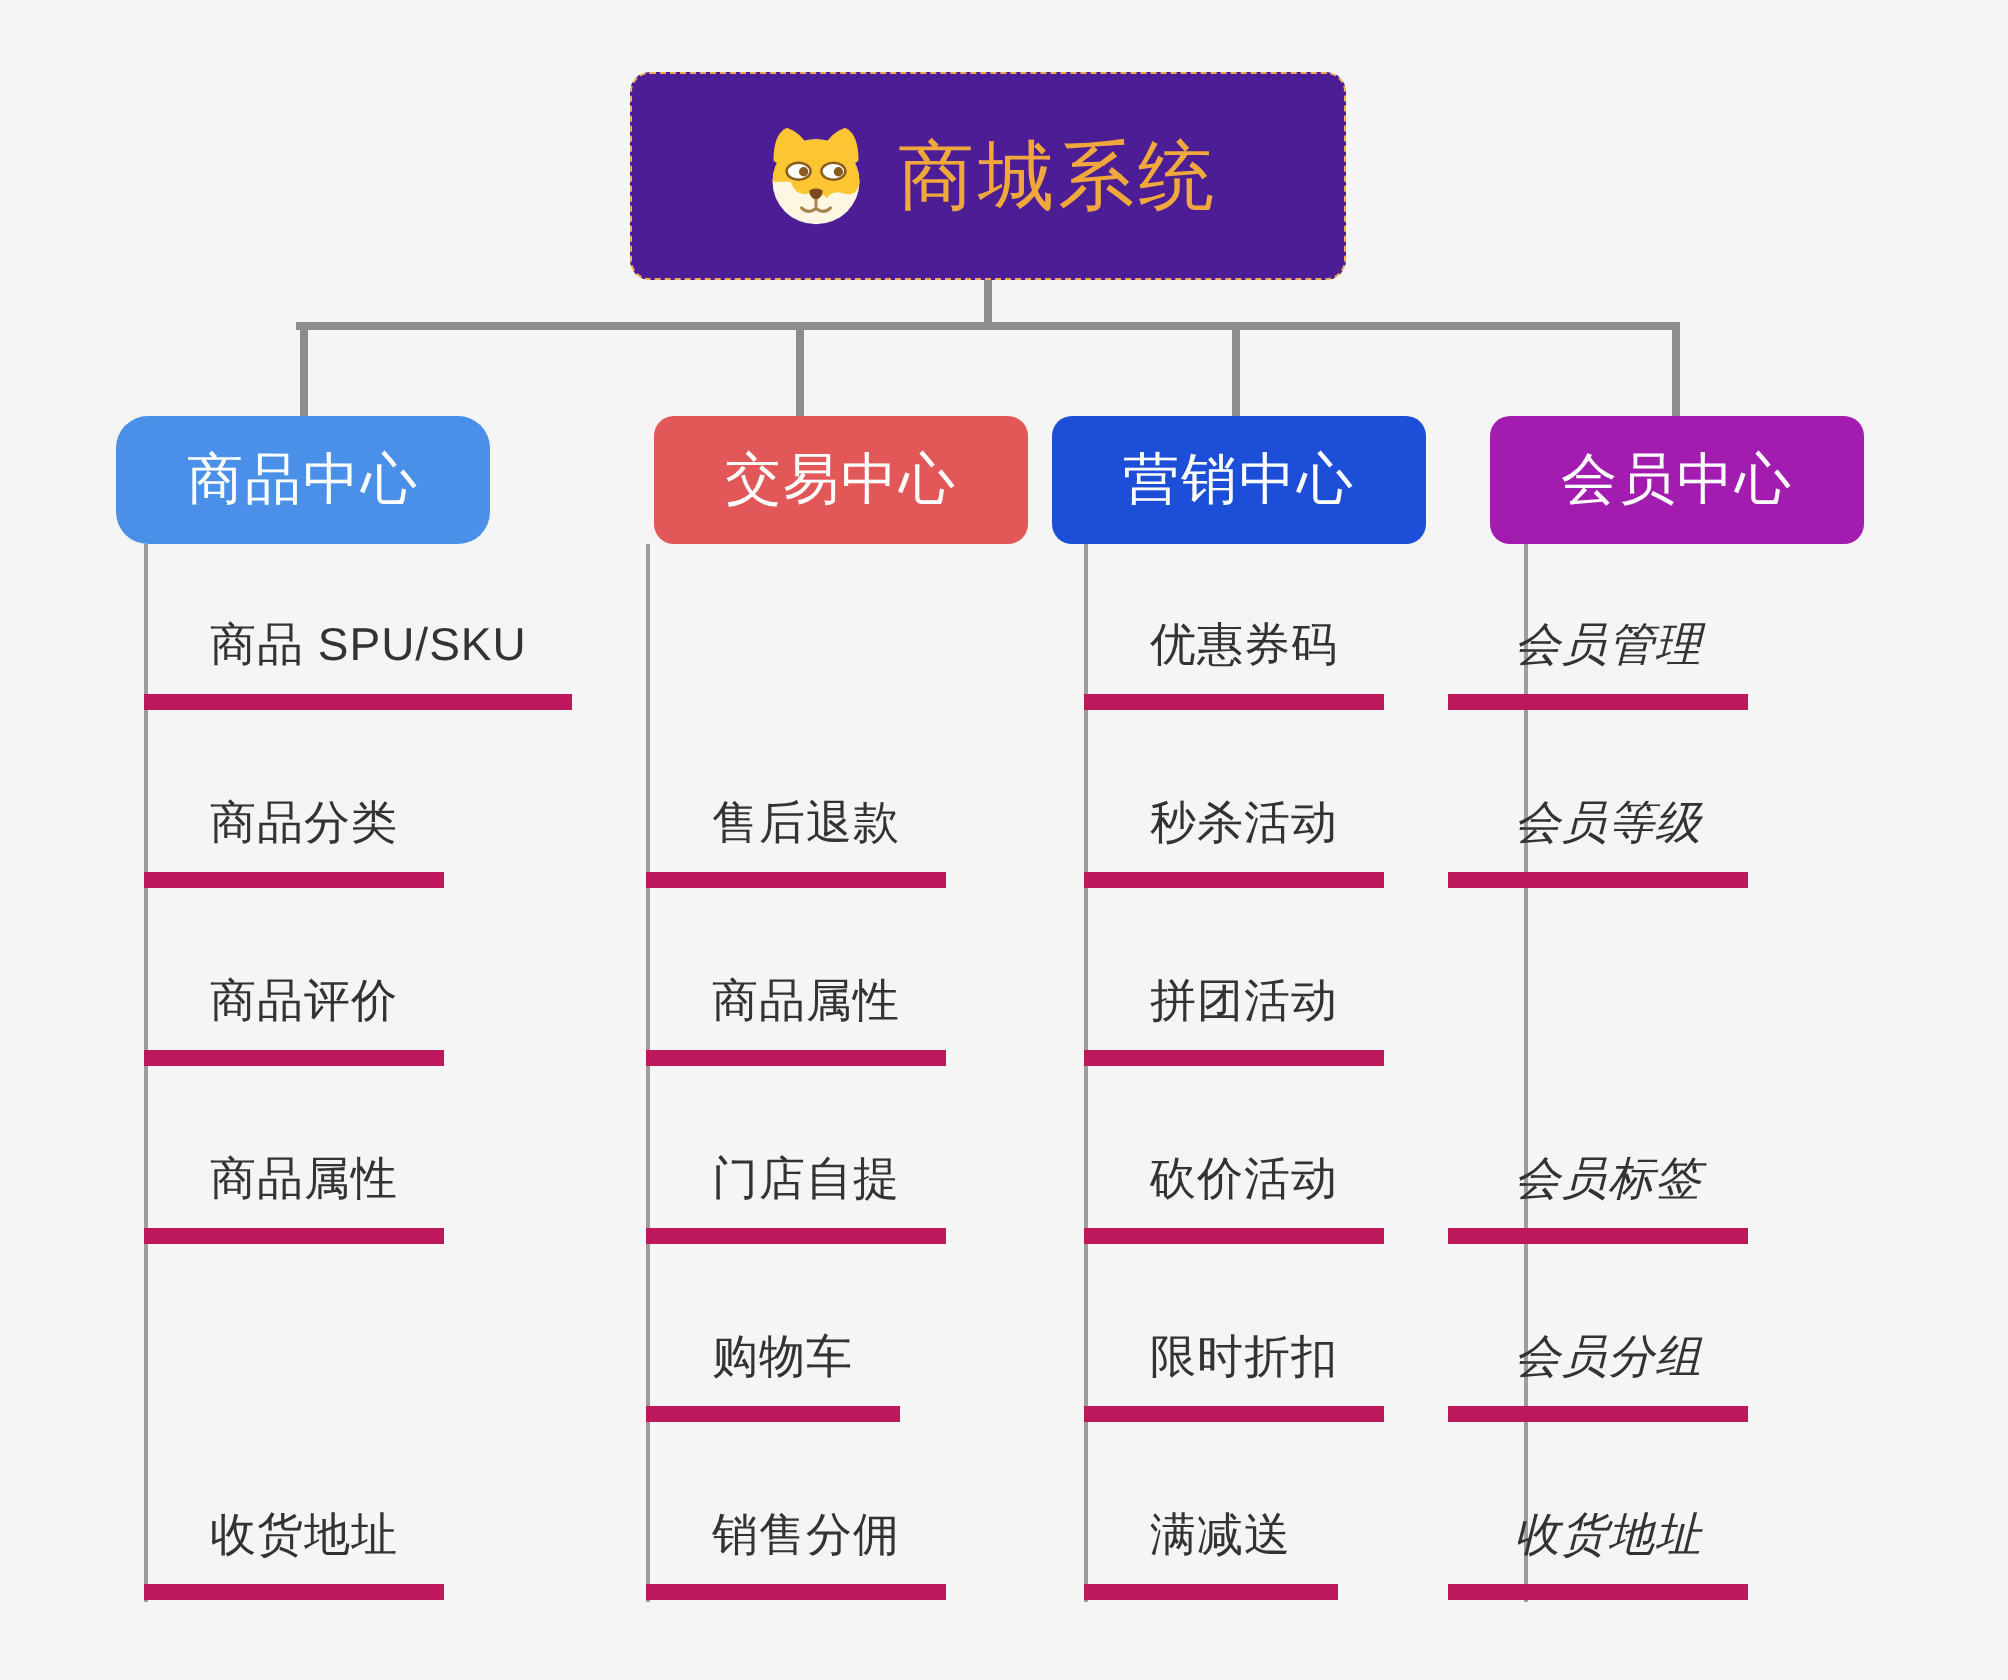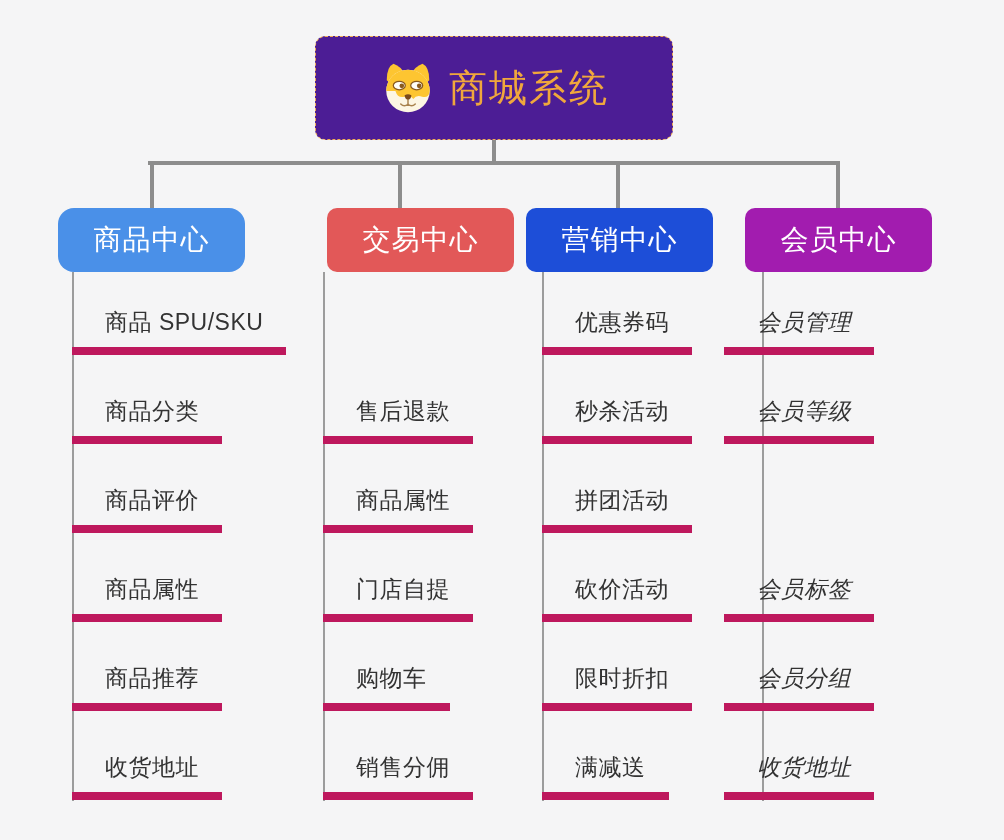--- a/index.html
+++ b/index.html
@@ -121,21 +121,20 @@
     <span>营销中心</span>
   </div>
   <div class="branch-node branch-4" style="background-color: #a21caf;">
     <span>会员中心</span>
   </div>
 
   <div class="leaf col-1 row-1">商品 SPU/SKU</div>
   <div class="leaf col-1 row-2">商品分类</div>
   <div class="leaf col-1 row-3">商品评价</div>
   <div class="leaf col-1 row-4">商品属性</div>
-  <div class="leaf col-1 row-5">商品推荐</div>
   <div class="leaf col-1 row-6">收货地址</div>
 
   <div class="leaf col-2 row-2">售后退款</div>
   <div class="leaf col-2 row-3">商品属性</div>
   <div class="leaf col-2 row-4">门店自提</div>
   <div class="leaf col-2 row-5">购物车</div>
   <div class="leaf col-2 row-6">销售分佣</div>
 
   <div class="leaf col-3 row-1">优惠券码</div>
   <div class="leaf col-3 row-2">秒杀活动</div>

